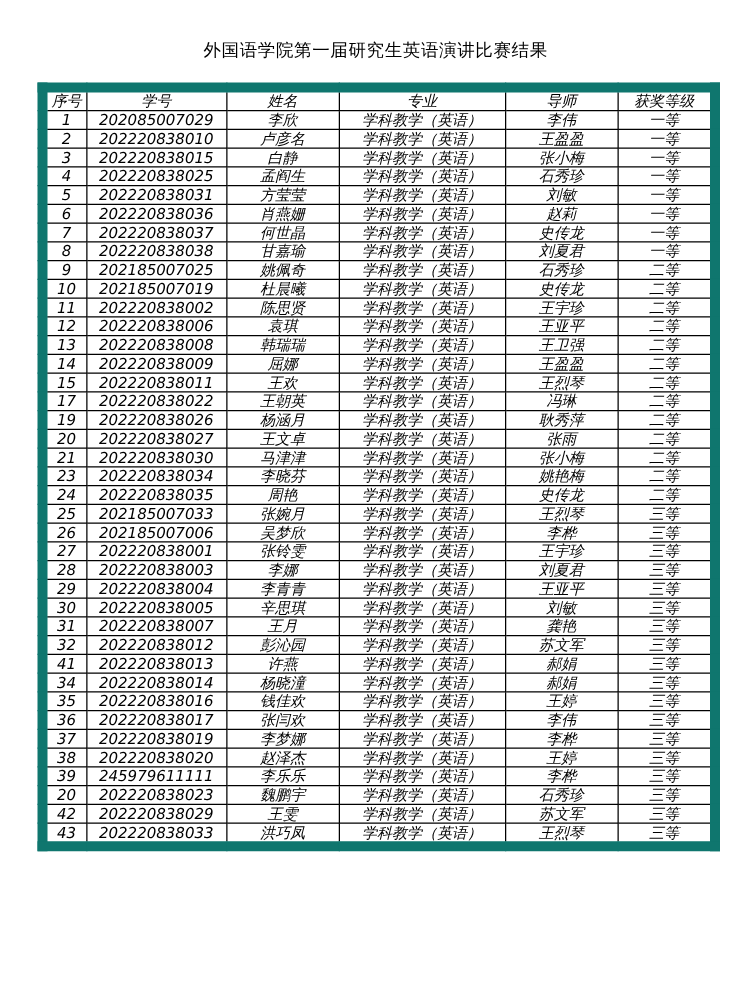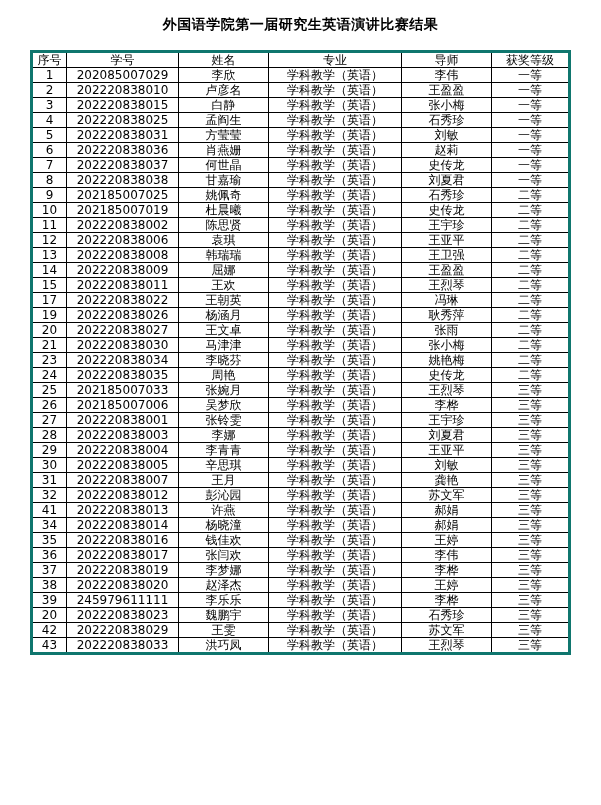--- a/index.html
+++ b/index.html
@@ -10,32 +10,33 @@
     font-family: "DejaVu Sans", sans-serif;
   }
   .page {
     position: relative;
     width: 601px;
     height: 805px;
     background: #ffffff;
     overflow: hidden;
   }
   .doc-title {
-    padding-top: 16px;
+    padding-top: 32px;
     text-align: center;
     font-size: 14px;
-    font-weight: bold;
+    font-weight: normal;
     letter-spacing: 0.5px;
   }
   table.results {
     border-collapse: collapse;
     table-layout: fixed;
     width: 538px;
     margin: 16px 16px 0 30px;
-    border: 3px solid #0f766e;
+    border: 8px solid #0f766e;
+    font-style: italic;
   }
   table.results th,
   table.results td {
     border: 1px solid #000;
     text-align: center;
     vertical-align: middle;
     font-size: 12px;
     font-weight: normal;
     height: 14px;
     line-height: 14px;

